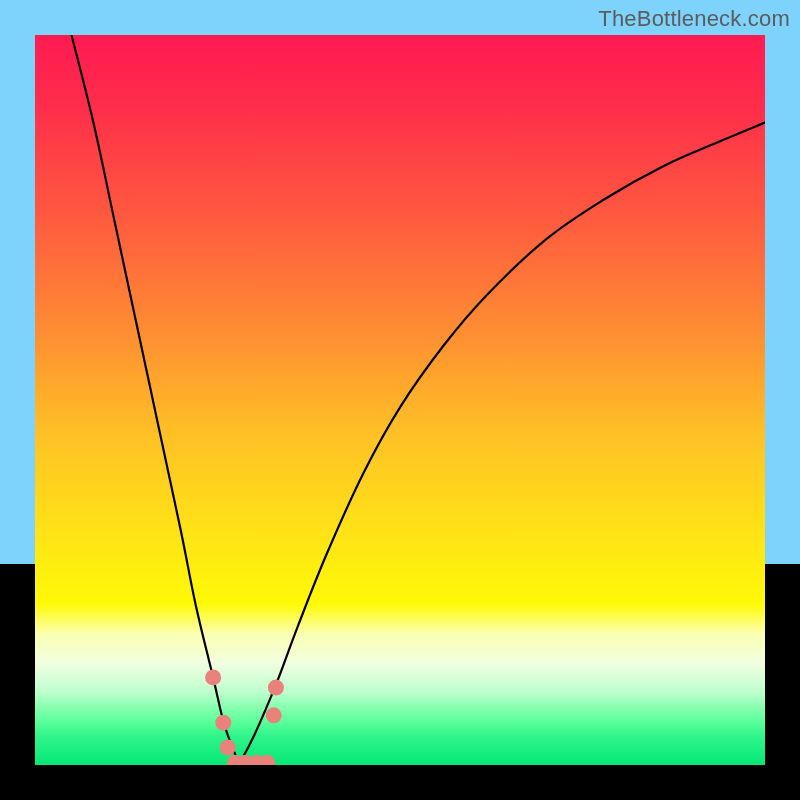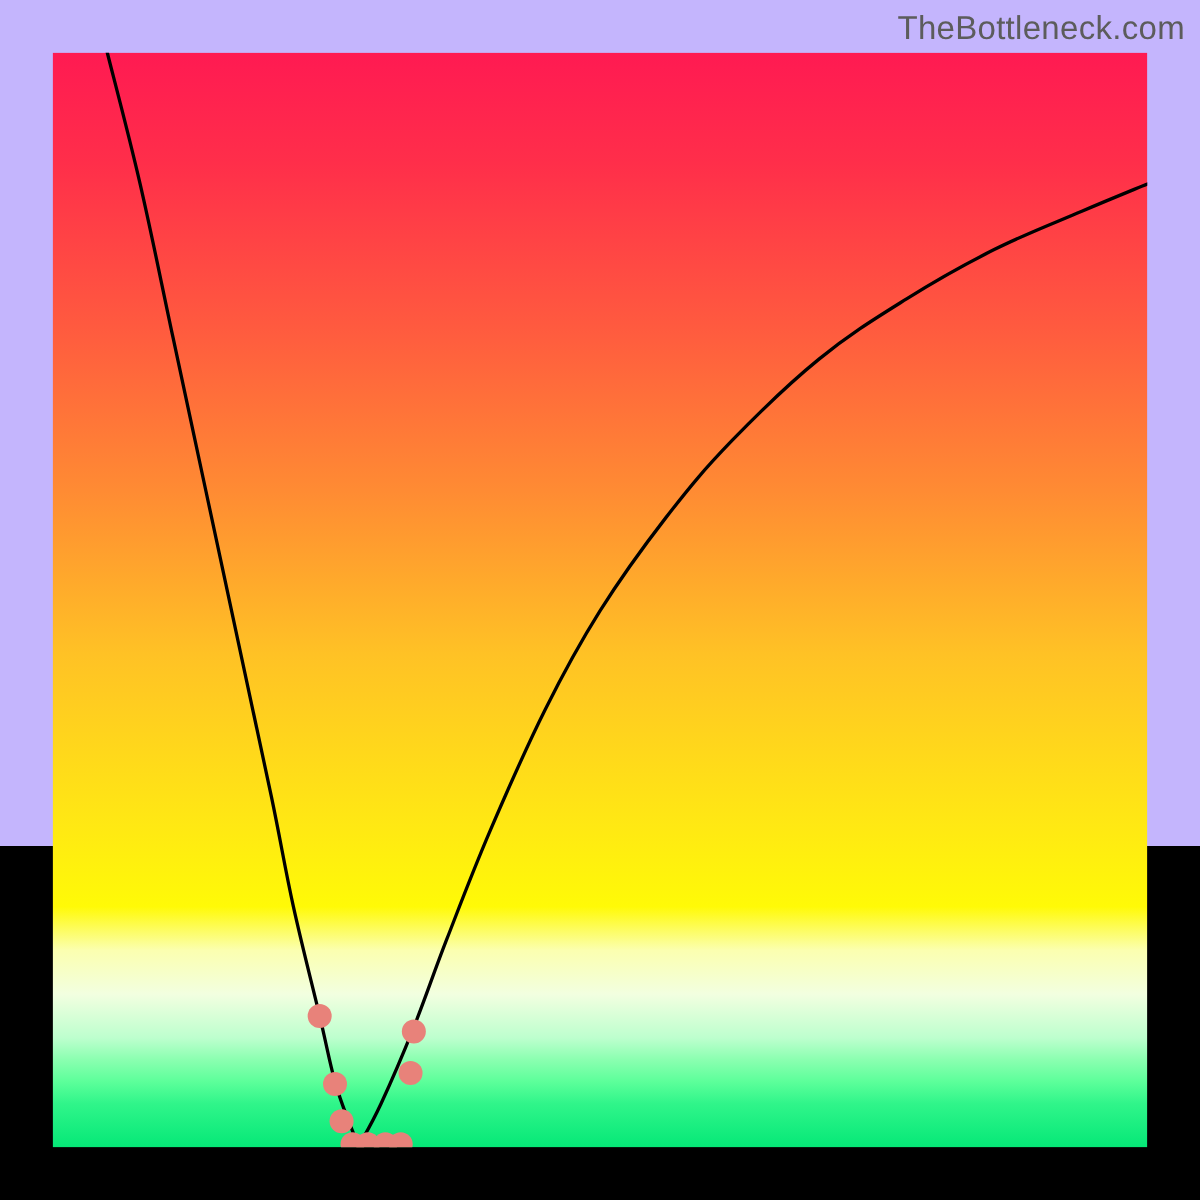--- a/index.html
+++ b/index.html
@@ -8,21 +8,21 @@
     width: 800px;
     height: 800px;
     overflow: hidden;
     background: #000;
     font-family: Arial, Helvetica, sans-serif;
   }
   .frame {
     position: absolute;
     left: 0; top: 0;
     width: 800px; height: 564px;
-    background: #c4b5fd;
+    background: #7dd3fc;
   }
   .plot {
     position: absolute;
     left: 35px;
     top: 35px;
     width: 730px;
     height: 730px;
     overflow: hidden;
   }
   .watermark {

